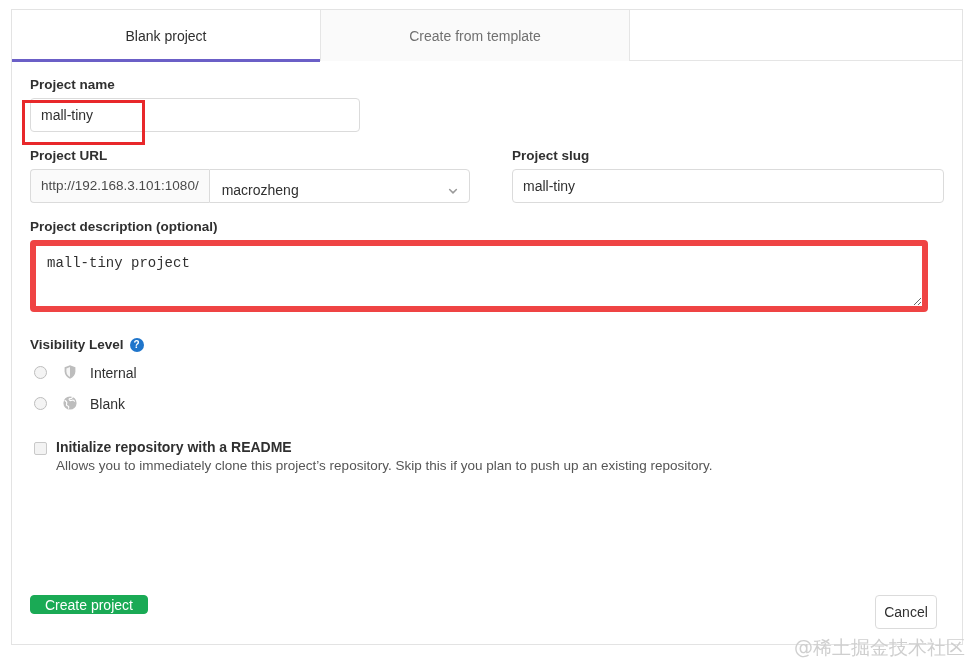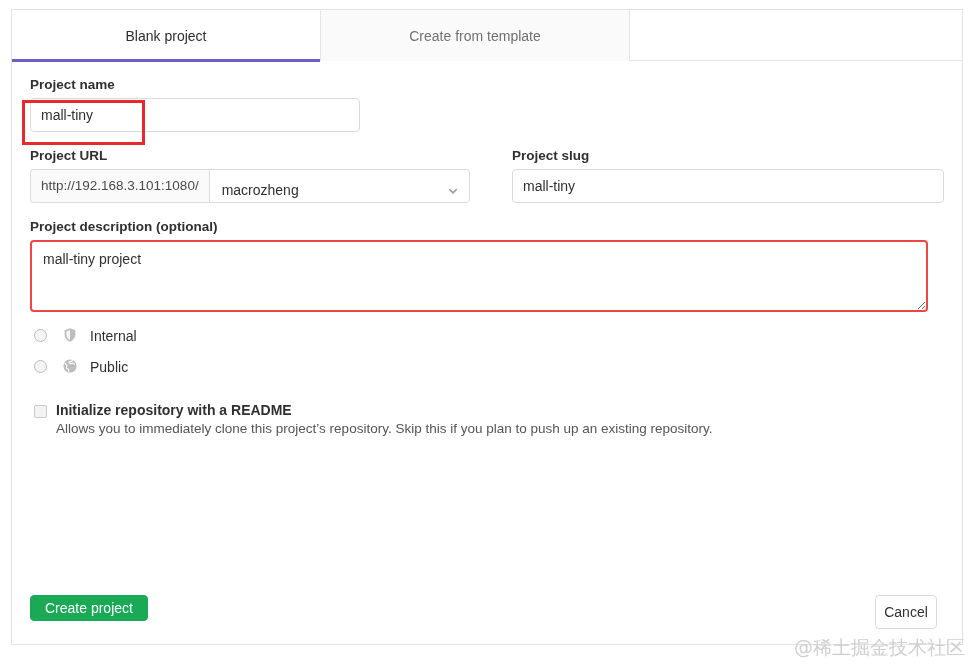--- a/index.html
+++ b/index.html
@@ -150,24 +150,24 @@
     margin: 7px 0 0 0;
   }
   .hint a { color: #1068bf; text-decoration: none; }
 
   
   .desc-wrap { margin-top: 16px; }
   textarea.desc {
     box-sizing: border-box;
     width: 898px;
     height: 72px;
-    border: 2px solid #ef4444;
+    border: 6px solid #ef4444;
     border-radius: 4px;
     padding: 9px 11px;
-    font-family: Liberation Sans, sans-serif;
+    font-family: Liberation Mono, monospace;
     font-size: 14px;
     color: #303030;
     resize: both;
     outline: none;
     overflow: hidden;
   }
 
   
   .vis-head {
     margin-top: 22px;
@@ -252,21 +252,21 @@
   .btn-create {
     position: absolute;
     left: 0; top: 0;
     background: #1aaa55;
     color: #ffffff;
     border: 1px solid #1aaa55;
     border-radius: 4px;
     font-family: "Liberation Sans", sans-serif;
     font-size: 14px;
     padding: 0 14px;
-    height: 26px;
+    height: 19px;
     cursor: pointer;
   }
   .btn-cancel {
     position: absolute;
     left: 845px;
     top: 0;
     background: #ffffff;
     color: #303030;
     border: 1px solid #dbdbdb;
     border-radius: 4px;
@@ -340,20 +340,24 @@
         <input class="txt" id="project-slug-input" type="text" value="mall-tiny" style="">
       </div>
     </div>
 
 
     <div class="desc-wrap">
       <label class="label">Project description (optional)</label>
       <textarea class="desc" placeholder="Description format" style="">mall-tiny project</textarea>
     </div>
 
+    <div class="vis-head">
+      <span class="label" style="margin:0;">Visibility Level</span>
+      <span class="help-icon">?</span>
+    </div>
 
 
     <div class="vis-opt">
       <span class="radio"></span>
       <span class="vis-icon">
         <svg viewBox="0 0 18 18" width="18" height="18" aria-hidden="true">
           <path d="M9 2.2 L14.4 4.3 V8.6 c0 3.3 -2.2 5.9 -5.4 7.2 c-3.2 -1.3 -5.4 -3.9 -5.4 -7.2 V4.3 Z" fill="#bdbdbd"></path>
           <path d="M9 4.1 V14.1 c-2.2 -1.1 -3.6 -3 -3.6 -5.5 V5.4 Z" fill="#ffffff" opacity="0.85"></path>
         </svg>
       </span>
@@ -364,21 +368,21 @@
 
     <div class="vis-opt">
       <span class="radio"></span>
       <span class="vis-icon">
         <svg viewBox="0 0 18 18" width="18" height="18" aria-hidden="true">
           <circle cx="9" cy="9" r="6.6" fill="#bdbdbd"></circle>
           <path d="M4 6.6 c1.6 .9 2.2 2 1.6 3.3 c-.5 1.2 .3 1.9 1.3 2.1 c1 .2 1 1.2 .6 2.3 M11.4 3.2 c-.4 1.1 -1.3 1.6 -2.3 1.4 c-1 -.2 -1.3 .6 -.7 1.4 c.6 .8 1.7 .7 2.7 .3 c1 -.4 1.9 0 2.3 1" fill="none" stroke="#ffffff" stroke-width="1.1" stroke-linecap="round"></path>
         </svg>
       </span>
       <span class="vis-text">
-        <span class="vis-title">Public</span>
+        <span class="vis-title">Blank</span>
       </span>
     </div>
 
     <div class="readme">
       <span class="checkbox"></span>
       <span>
         <span class="readme-title">Initialize repository with a README</span>
         <div class="readme-sub">Allows you to immediately clone this project’s repository. Skip this if you plan to push up an existing repository.</div>
       </span>
     </div>

